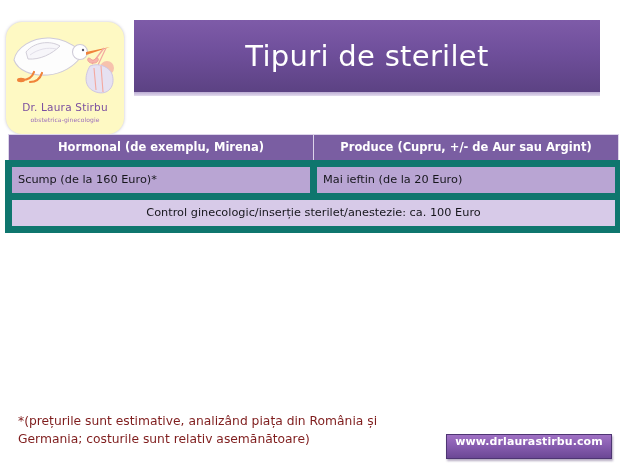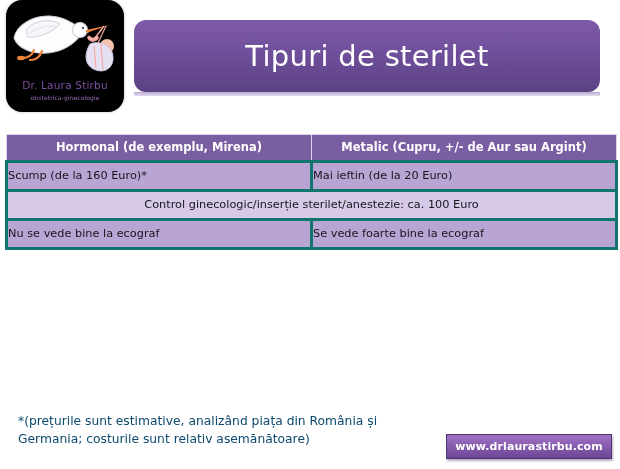--- a/index.html
+++ b/index.html
@@ -12,24 +12,24 @@
     height: 469px;
     overflow: hidden;
     font-family: "Liberation Sans", "DejaVu Sans", sans-serif;
     position: relative;
   }
 
   
   #logo-card {
     position: absolute;
     left: 6px;
-    top: 0;
+    top: 22px;
     width: 118px;
     height: 112px;
-    background: #000000;
+    background: #fef9c3;
     border-radius: 16px;
     box-shadow: 0 0 3px rgba(120,110,140,0.45);
     overflow: hidden;
   }
   #logo-art {
     position: absolute;
     left: 0; top: 2px;
     width: 118px; height: 74px;
   }
   #logo-name {
@@ -57,21 +57,20 @@
   #title-banner {
     position: absolute;
     left: 134px;
     top: 20px;
     width: 466px;
     height: 72px;
     background: linear-gradient(to bottom, #7E5BA8 0%, #6F4F9B 45%, #5C4283 100%);
     display: flex;
     align-items: center;
     justify-content: center;
-    border-radius: 12px;
   }
   #title-banner-foot {
     position: absolute;
     left: 134px;
     top: 92px;
     width: 466px;
     height: 4px;
     background: linear-gradient(to bottom, #BAABD2 0%, #E3DCEE 100%);
   }
   #title-text {
@@ -104,55 +103,54 @@
     font-size: 11.5px;
     font-weight: bold;
     text-align: center;
     padding: 6px 1px;
     border: 1px solid #DCD4EA;
     line-height: 1.15;
   }
   table.data td {
     font-size: 11.3px;
     color: #16161c;
-    padding: 3px 0;
-    border: 3px solid #0f766e;
+    padding: 3px 6px;
+    border: 7px solid #0f766e;
     vertical-align: middle;
     line-height: 1.28;
   }
   tr.band-dark td { background: #B9A5D3; }
   tr.band-light td { background: #D7CAE8; }
   td.center { text-align: center; }
   tr.r-tall td { height: 30px; }
   tr.r-std td { height: 20px; }
 
   
   #footnote {
     position: absolute;
     left: 18px;
     top: 412px;
     width: 400px;
     font-size: 12.3px;
-    color: #0c4a6e;
+    color: #7f1d1d;
     line-height: 1.5;
     font-family: "DejaVu Sans", sans-serif;
   }
 
   
   #web-badge {
     position: absolute;
     left: 446px;
     top: 434px;
     width: 164px;
     height: 23px;
     background: linear-gradient(to bottom, #A071C4 0%, #8A5FB2 42%, #6B4795 100%);
     border: 1px solid #4E3573;
     box-shadow: 1px 2px 2px rgba(90,70,120,0.45);
     display: flex;
-    align-items: center;
     justify-content: center;
   }
   #web-badge-text {
     color: #ffffff;
     font-size: 11px;
     font-weight: bold;
     letter-spacing: .1px;
     font-family: "DejaVu Sans", sans-serif;
   }
 </style>
@@ -198,35 +196,31 @@
 
 <div id="table-wrap">
   <table class="data">
     <colgroup>
         <col class="c1">
         <col class="c2">
       </colgroup>
     <thead>
       <tr>
         <th>Hormonal (de exemplu, Mirena)</th>
-        <th>Metalic (Cupru, +/- de Aur sau Argint)</th>
+        <th>Produce (Cupru, +/- de Aur sau Argint)</th>
       </tr>
     </thead>
     <tbody id="table-body">
         <tr class="band-dark r-std">
           <td>Scump (de la 160 Euro)*</td>
           <td>Mai ieftin (de la 20 Euro)</td>
         </tr>
         <tr class="band-light r-std">
           <td class="center" colspan="2">Control ginecologic/inserție sterilet/anestezie: ca. 100 Euro</td>
         </tr>
-        <tr class="band-dark r-std">
-          <td>Nu se vede bine la ecograf</td>
-          <td>Se vede foarte bine la ecograf</td>
-        </tr>
       </tbody>
   </table>
 </div>
 
 <div id="footnote">*(prețurile  sunt estimative, analizând piața din România și Germania; costurile sunt relativ asemănătoare)</div>
 
 <div id="web-badge">
   <span id="web-badge-text">www.drlaurastirbu.com</span>
 </div>
 

